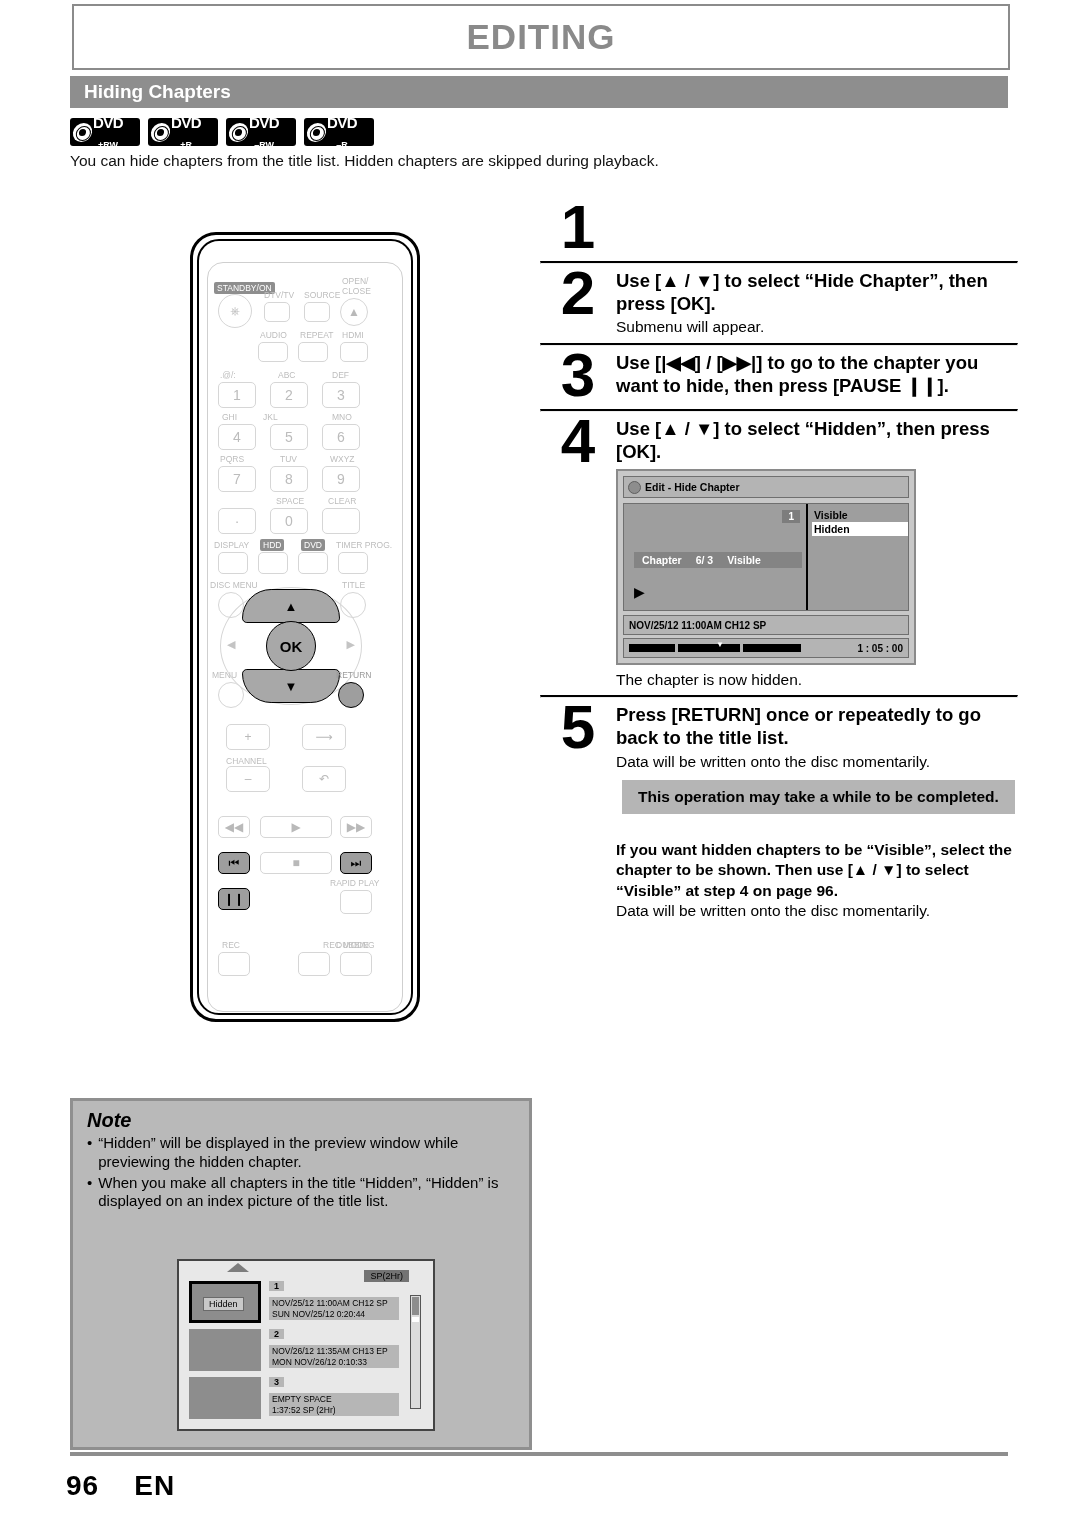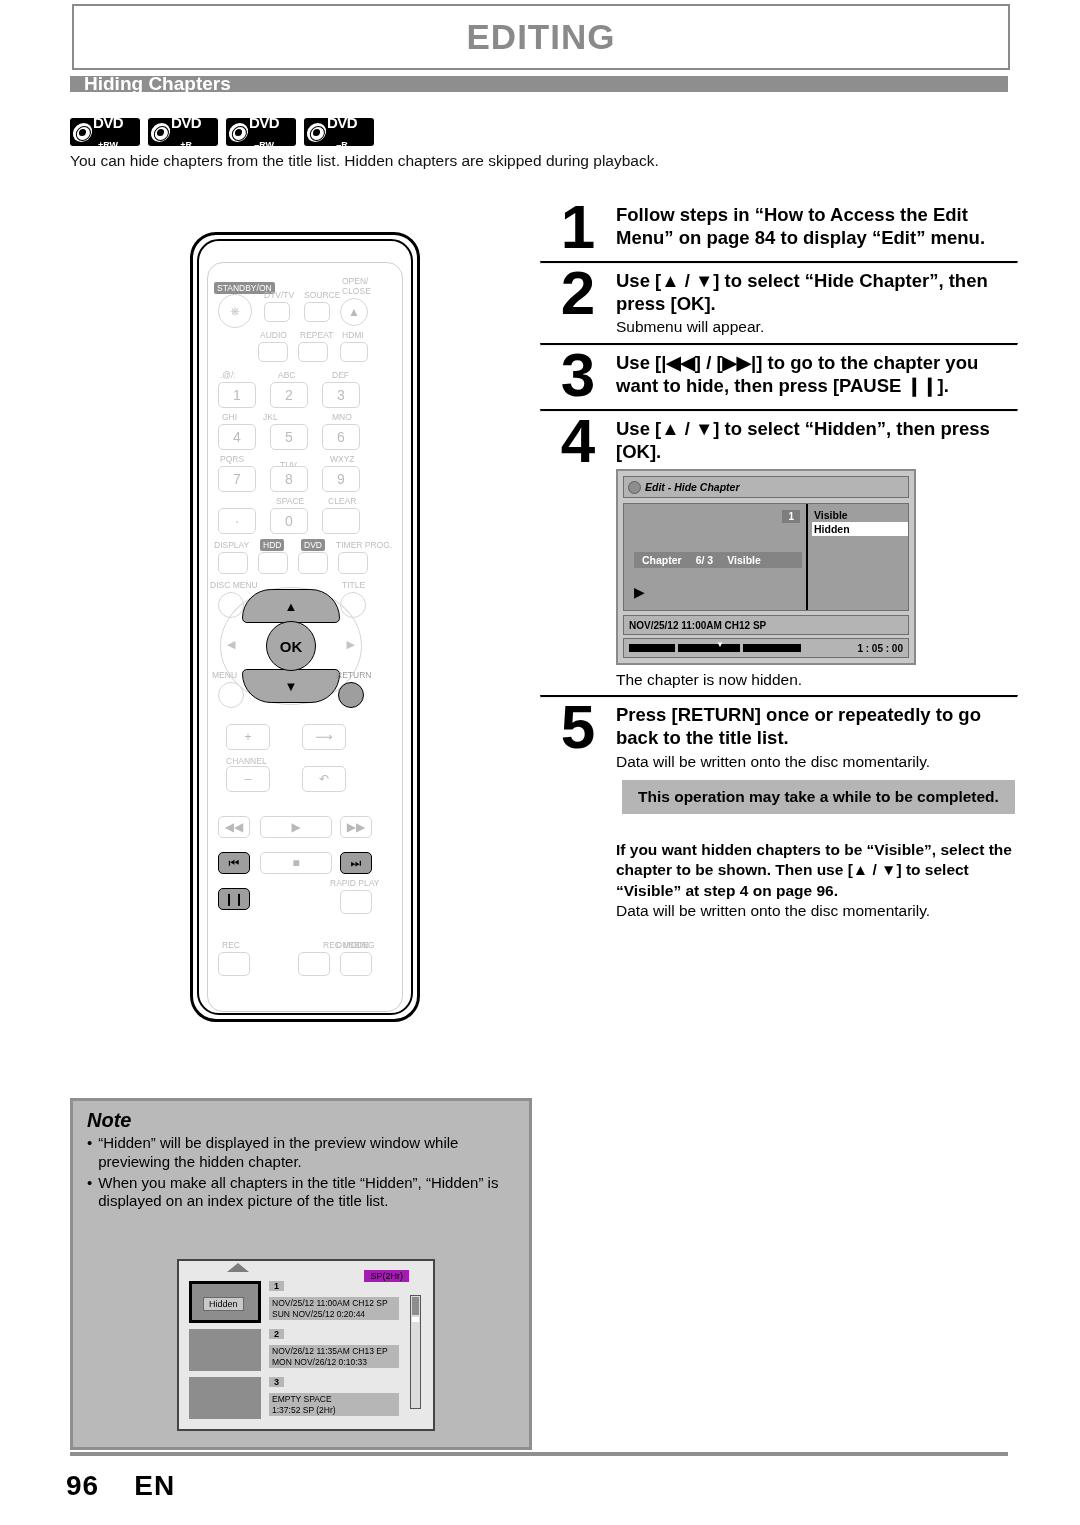--- a/index.html
+++ b/index.html
@@ -17,21 +17,21 @@
   .header-box{
     position:absolute; left:72px; top:4px; width:938px; height:66px;
     border:2px solid #8b8b8b; background:#fff;
     display:flex; align-items:center; justify-content:center;
   }
   .header-title{
     font-size:35px; font-weight:bold; letter-spacing:1px;
     color:#8a8a8a;
   }
   .section-bar{
-    position:absolute; left:70px; top:76px; width:938px; height:16px;
+    position:absolute; left:70px; top:76px; width:938px; height:32px;
     background:#8e8e8e; display:flex; align-items:center;
   }
   .section-bar span{
     color:#fff; font-size:19px; font-weight:bold; padding-left:14px;
   }
 
   
   .logo-row{ position:absolute; left:70px; top:118px; display:flex; gap:8px; }
   .dvd-logo{
     width:70px; height:28px; background:#000; border-radius:3px;
@@ -120,21 +120,21 @@
   .step-title{ font-size:18.5px; font-weight:bold; line-height:1.22; }
   .step-sub{ font-size:15.5px; line-height:1.3; margin-top:2px; }
 
   
   .osd{
     width:300px; background:#c8c8c8; border:2px solid #8a8a8a;
     padding:5px; margin-top:6px;
   }
   .osd-head{
     background:#b4b4b4; border:1.5px solid #6f6f6f; height:22px;
-    display:flex; align-items:center; padding-left:4px; gap:4px;font-style:italic;
+    display:flex; align-items:center; padding-left:4px; gap:4px;
   }
   .osd-head-icon{ width:13px; height:13px; border-radius:50%; background:#8d8d8d; border:1px solid #5f5f5f; }
   .osd-head-txt{ font-size:10.5px; font-weight:bold; color:#000; }
   .osd-main{ display:flex; margin-top:5px; border:1.5px solid #6f6f6f; height:108px; background:#9e9e9e; }
   .osd-left{ flex:1; position:relative; border-right:2px solid #000; }
   .osd-chipnum{
     position:absolute; right:6px; top:6px; background:#7d7d7d; color:#fff;
     font-size:10px; font-weight:bold; padding:1px 6px;
   }
   .osd-chapbar{
@@ -182,21 +182,21 @@
   .tl{
     position:absolute; left:104px; top:158px; width:258px; height:172px;
     background:#e8e8e8; border:2px solid #444;
   }
   .tl-uparrow{
     position:absolute; left:48px; top:2px; width:0;height:0;
     border-left:11px solid transparent; border-right:11px solid transparent;
     border-bottom:9px solid #7d7d7d;
   }
   .tl-sp{
-    position:absolute; right:24px; top:9px; background:#a21caf;
+    position:absolute; right:24px; top:9px; background:#737373;
     font-size:9px; padding:1px 6px;
   }
   .tl-row{ position:absolute; left:10px; width:238px; height:42px; }
   .tl-thumb{ position:absolute; left:0; top:0; width:72px; height:42px; background:#8d8d8d; }
   .tl-thumb.sel{ border:3px solid #000; }
   .tl-hidden{
     position:absolute; left:11px; top:13px; background:#c9c9c9; border:1px solid #6a6a6a;
     font-size:9px; padding:1px 5px;
   }
   .tl-idx{
@@ -296,21 +296,21 @@
 
   <div class="btn-lbl" style="left:32px; top:180px;">GHI</div>
   <div class="rbtn num" style="left:28px; top:192px; width:38px; height:26px;">4</div>
   <div class="btn-lbl" style="left:73px; top:180px;">JKL</div>
   <div class="rbtn num" style="left:80px; top:192px; width:38px; height:26px;">5</div>
   <div class="btn-lbl" style="left:142px; top:180px;">MNO</div>
   <div class="rbtn num" style="left:132px; top:192px; width:38px; height:26px;">6</div>
 
   <div class="btn-lbl" style="left:30px; top:222px;">PQRS</div>
   <div class="rbtn num" style="left:28px; top:234px; width:38px; height:26px;">7</div>
-  <div class="btn-lbl" style="left:90px; top:228px;">TUV</div>
+  <div class="btn-lbl" style="left:90px; top:222px;">TUV</div>
   <div class="rbtn num" style="left:80px; top:234px; width:38px; height:26px;">8</div>
   <div class="btn-lbl" style="left:140px; top:222px;">WXYZ</div>
   <div class="rbtn num" style="left:132px; top:234px; width:38px; height:26px;">9</div>
 
   <div class="rbtn num" style="left:28px; top:276px; width:38px; height:26px;">·</div>
   <div class="btn-lbl" style="left:86px; top:264px;text-align:right;">SPACE</div>
   <div class="rbtn num" style="left:80px; top:276px; width:38px; height:26px;">0</div>
   <div class="btn-lbl" style="left:138px; top:264px;">CLEAR</div>
   <div class="rbtn num" style="left:132px; top:276px; width:38px; height:26px;"></div>
 
@@ -367,23 +367,20 @@
   <div class="btn-lbl" style="left:102px; top:708px;padding-left:31px;">REC MODE</div>
   <div class="rbtn" style="left:108px; top:720px; width:32px; height:24px;"></div>
   <div class="btn-lbl" style="left:146px; top:708px;">DUBBING</div>
   <div class="rbtn" style="left:150px; top:720px; width:32px; height:24px;"></div>
 </div>
 
 <div class="steps">
 
   <div class="step">
     <div class="step-num">1</div>
-    <div class="step-body">
-      <div class="step-title">Follow steps in “How to Access the Edit Menu” on page 84 to display “Edit” menu.</div>
-    </div>
   </div>
   <hr class="step-sep">
 
   <div class="step">
     <div class="step-num">2</div>
     <div class="step-body">
       <div class="step-title">Use [▲ / ▼] to select “Hide Chapter”, then press [OK].</div>
       <div class="step-sub">Submenu will appear.</div>
     </div>
   </div>

